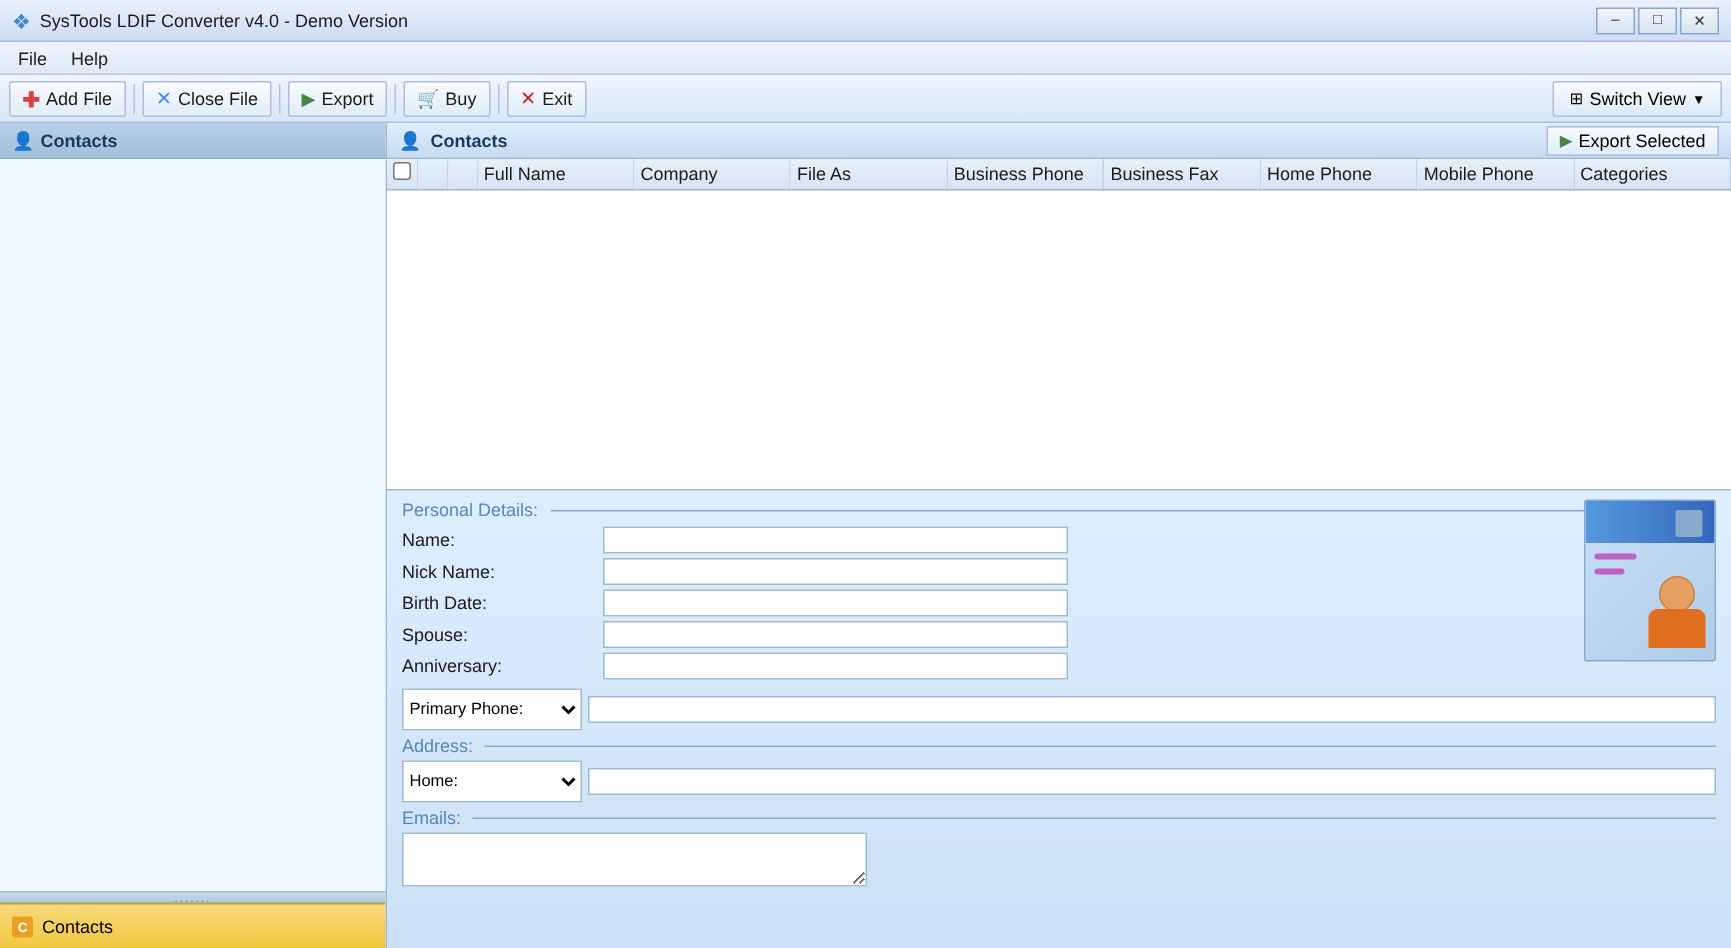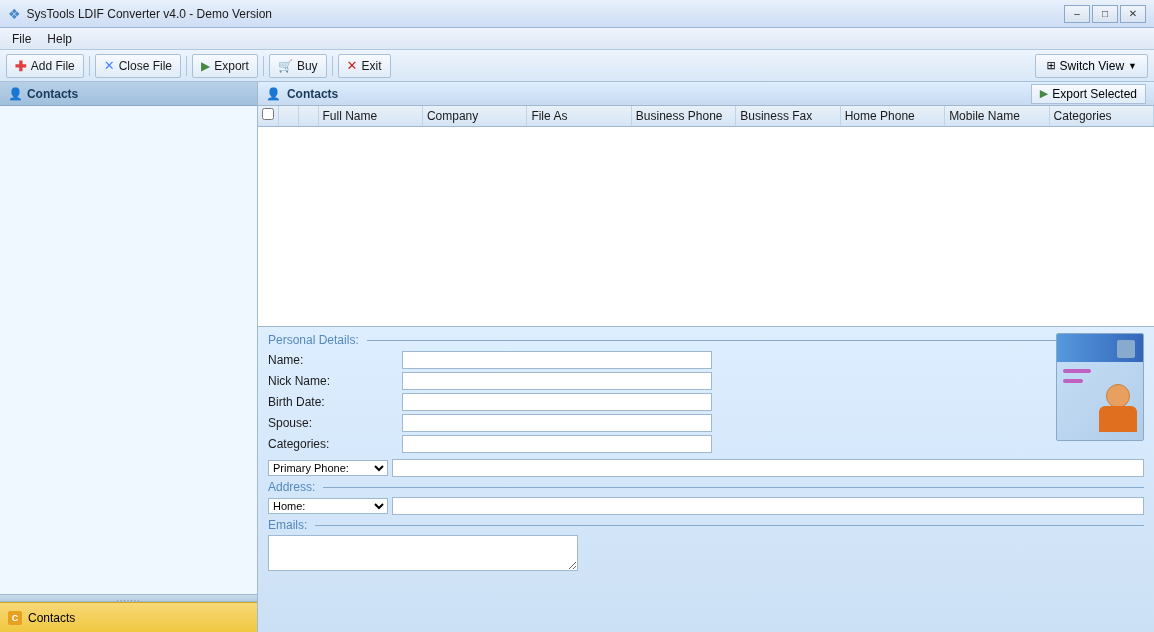--- a/index.html
+++ b/index.html
@@ -220,21 +220,21 @@
       width: 310px;
     }
 
     .contact-details-row {
       display: flex;
       align-items: center;
       gap: 4px;
       margin-bottom: 3px;
     }
     .contact-details-select {
-      height: 16px;
+      height: 28px;
       border: 1px solid #a0b8d0;
       background: white;
       font-size: 11px;
       width: 120px;
     }
     .contact-details-input {
       height: 18px;
       border: 1px solid #a0b8d0;
       background: white;
       padding: 0 3px;
@@ -368,21 +368,21 @@
           <tr>
             <th><input type="checkbox" style="width: 12px; height: 12px;"></th>
             <th></th>
             <th></th>
             <th>Full Name</th>
             <th>Company</th>
             <th>File As</th>
             <th>Business Phone</th>
             <th>Business Fax</th>
             <th>Home Phone</th>
-            <th>Mobile Name</th>
+            <th>Mobile Phone</th>
             <th>Categories</th>
           </tr>
         </thead>
         <tbody>
         </tbody>
       </table>
     </div>
 
     <div class="details-panel" style="flex: 1; position: relative;">
       <div style="display: flex; gap: 10px; flex-direction: column;">
@@ -398,21 +398,21 @@
 
             <span class="field-label">Nick Name:</span>
             <input class="field-input" type="text" value="" style="">
 
             <span class="field-label">Birth Date:</span>
             <input class="field-input" type="text" value="" style="">
 
             <span class="field-label">Spouse:</span>
             <input class="field-input" type="text" value="" style="">
 
-            <span class="field-label">Categories:</span>
+            <span class="field-label">Anniversary:</span>
             <input class="field-input" type="text" value="" style="">
           </div>
 
           <div style="position: absolute; top: 0; right: 0; width: 88px; height: 108px; background: linear-gradient(135deg, #c8e0f8, #b0cce8); border: 1px solid #88aac8; border-radius: 2px; overflow: hidden;">
             <div style="position: absolute; top:0; left:0; right:0; height: 28px; background: linear-gradient(to right, #5599dd, #3366bb);">
               <div style="position:absolute; right:8px; top:6px; width:18px; height:18px; background: #88aacc; border-radius:2px;"></div>
             </div>
             <div style="position:absolute; left:6px; top:35px; display:flex; flex-direction:column; gap:6px;">
               <div style="width:28px; height:4px; background:#c060c0; border-radius:2px;"></div>
               <div style="width:20px; height:4px; background:#c060c0; border-radius:2px;"></div>

